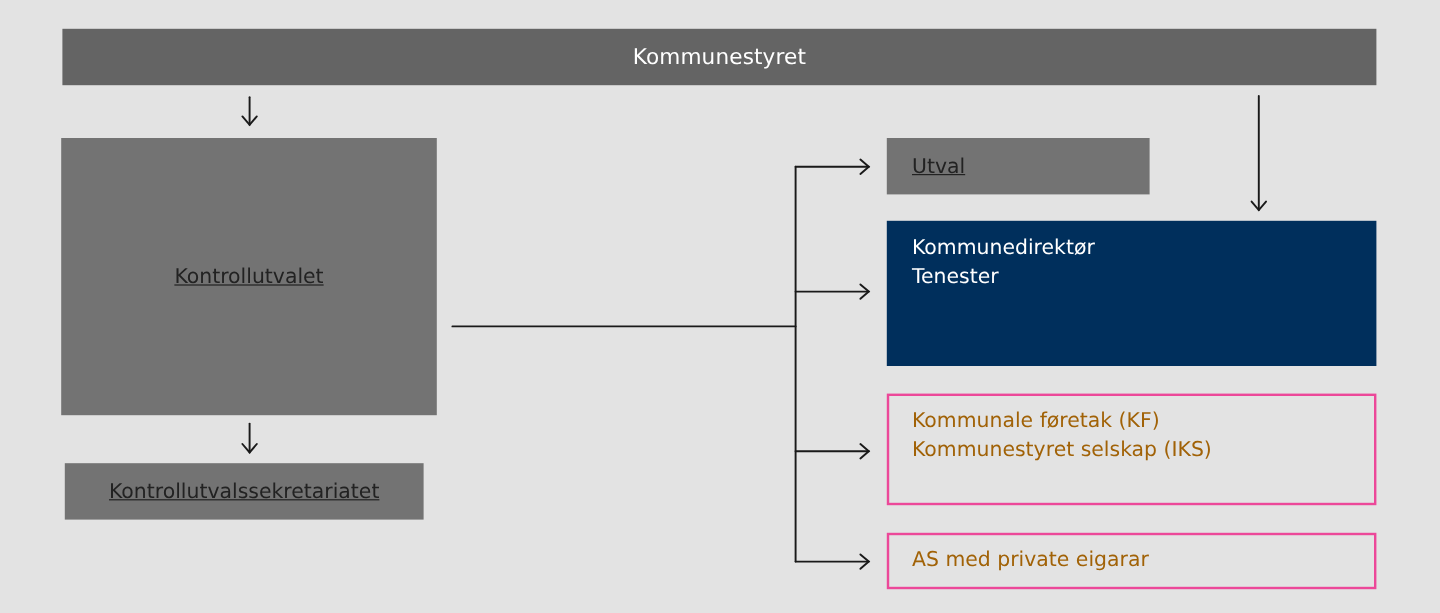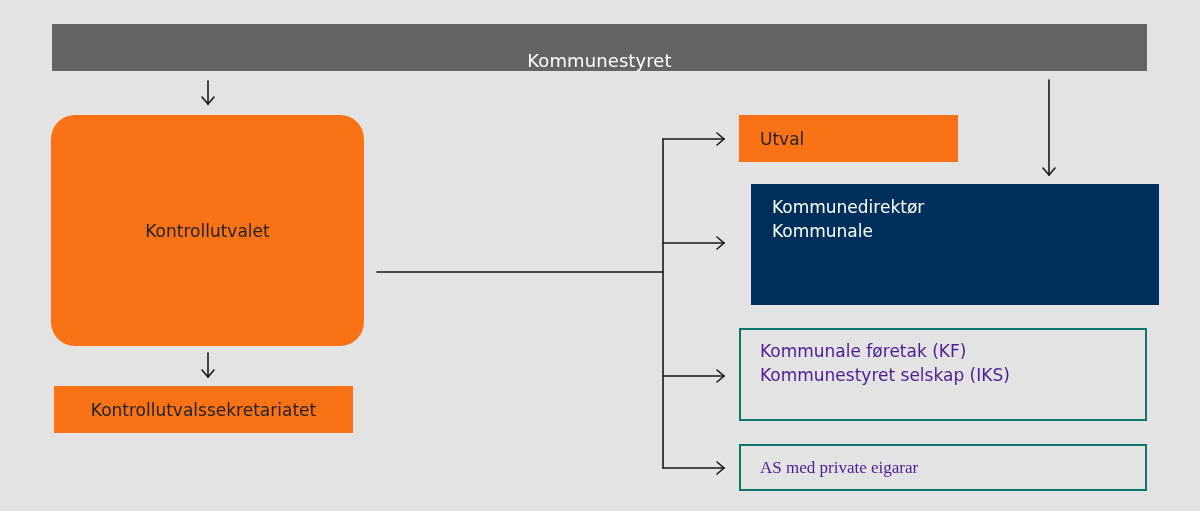--- a/index.html
+++ b/index.html
@@ -5,56 +5,55 @@
   html, body { margin: 0; padding: 0; }
   body {
     width: 1200px; height: 511px; background: #e3e3e3;
     position: relative; overflow: hidden;
     font-family: "DejaVu Sans", "Liberation Sans", sans-serif;
   }
   .box { position: absolute; box-sizing: border-box; }
   .top-bar {
     left: 52px; top: 24px; width: 1095px; height: 47px;
     background: #646464; color: #ffffff;
-    display: flex; align-items: flex-end; justify-content: center;
+    display: flex; align-items: center; justify-content: center;
     font-size: 18px; letter-spacing: 0.1px;
   }
-  .grey { background: #f97316; color: #222222; }
+  .grey { background: #737373; color: #222222; text-decoration: underline; }
   .kontroll {
     left: 51px; top: 115px; width: 313px; height: 231px;
     display: flex; align-items: center; justify-content: center;
     font-size: 17px;
-    border-radius: 24px;
   }
   .sekretariat {
     left: 54px; top: 386px; width: 299px; height: 47px;
     display: flex; align-items: center; justify-content: center;
     font-size: 17px;
   }
   .utval {
     left: 739px; top: 115px; width: 219px; height: 47px;
     display: flex; align-items: center; padding-left: 21px;
     font-size: 17px;
   }
   .navy {
     left: 739px; top: 184px; width: 408px; height: 121px;
     background: #002f5c; color: #ffffff;
-    padding: 11px 0 0 21px; font-size: 17px; line-height: 24px; margin-left: 12px;
+    padding: 11px 0 0 21px; font-size: 17px; line-height: 24px;
   }
   .outlined {
-    border: 2px solid #0f766e; background: transparent; color: #4c1d95;
+    border: 2px solid #ec4899; background: transparent; color: #a16207;
     font-size: 17px; line-height: 23.5px;
   }
   .selskap {
     left: 739px; top: 328px; width: 408px; height: 93px;
     padding: 10px 0 0 19px;
   }
   .private {
     left: 739px; top: 444px; width: 408px; height: 47px;
-    padding: 0 0 0 19px; display: flex; align-items: center; font-family: Liberation Serif, serif;
+    padding: 0 0 0 19px; display: flex; align-items: center;
   }
   .line { display: block; }
   svg.connectors { position: absolute; left: 0; top: 0; }
 </style>
 </head>
 <body>
 
 <div class="box top-bar">
   <span>Kommunestyret</span>
 </div>
@@ -66,21 +65,21 @@
 <div class="box grey sekretariat">
   <span>Kontrollutvalssekretariatet</span>
 </div>
 
 <div class="box grey utval">
   <span>Utval</span>
 </div>
 
 <div class="box navy">
   <span class="line">Kommunedirektør</span>
-  <span class="line">Kommunale</span>
+  <span class="line">Tenester</span>
 </div>
 
 <div class="box outlined selskap">
   <span class="line">Kommunale føretak (KF)</span>
   <span class="line">Kommunestyret selskap (IKS)</span>
 </div>
 
 <div class="box outlined private">
   <span>AS med private eigarar</span>
 </div>

